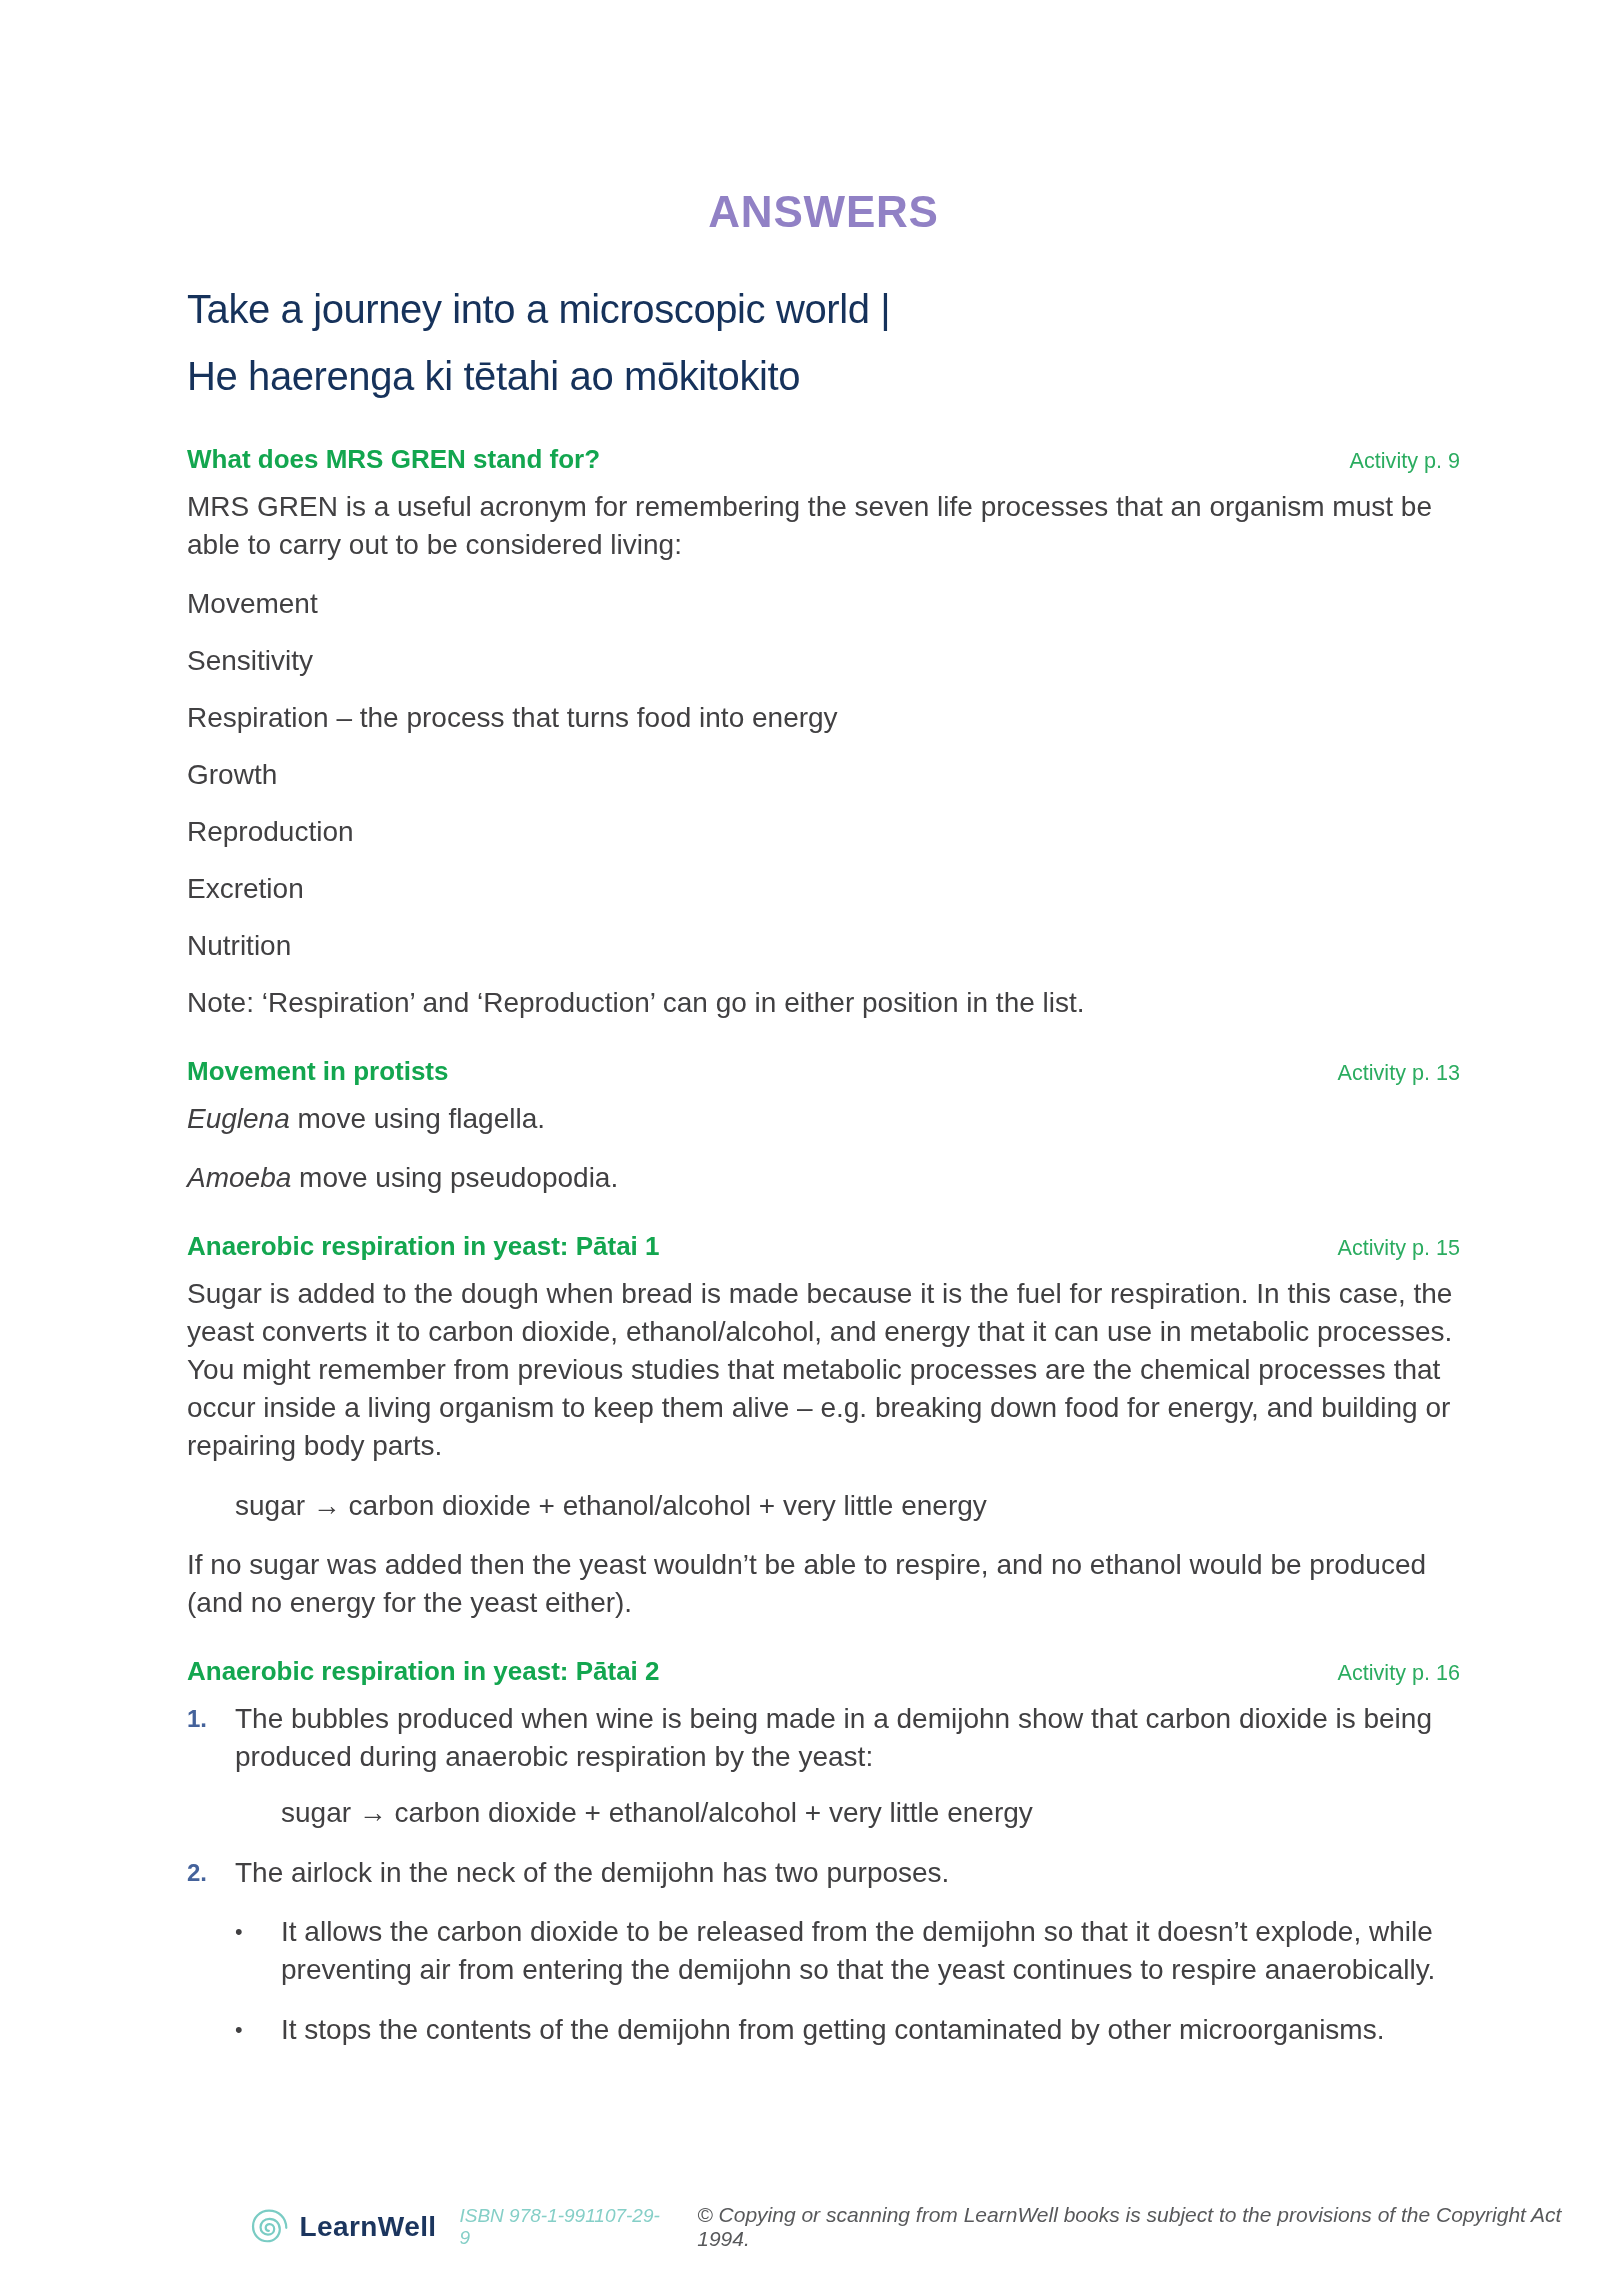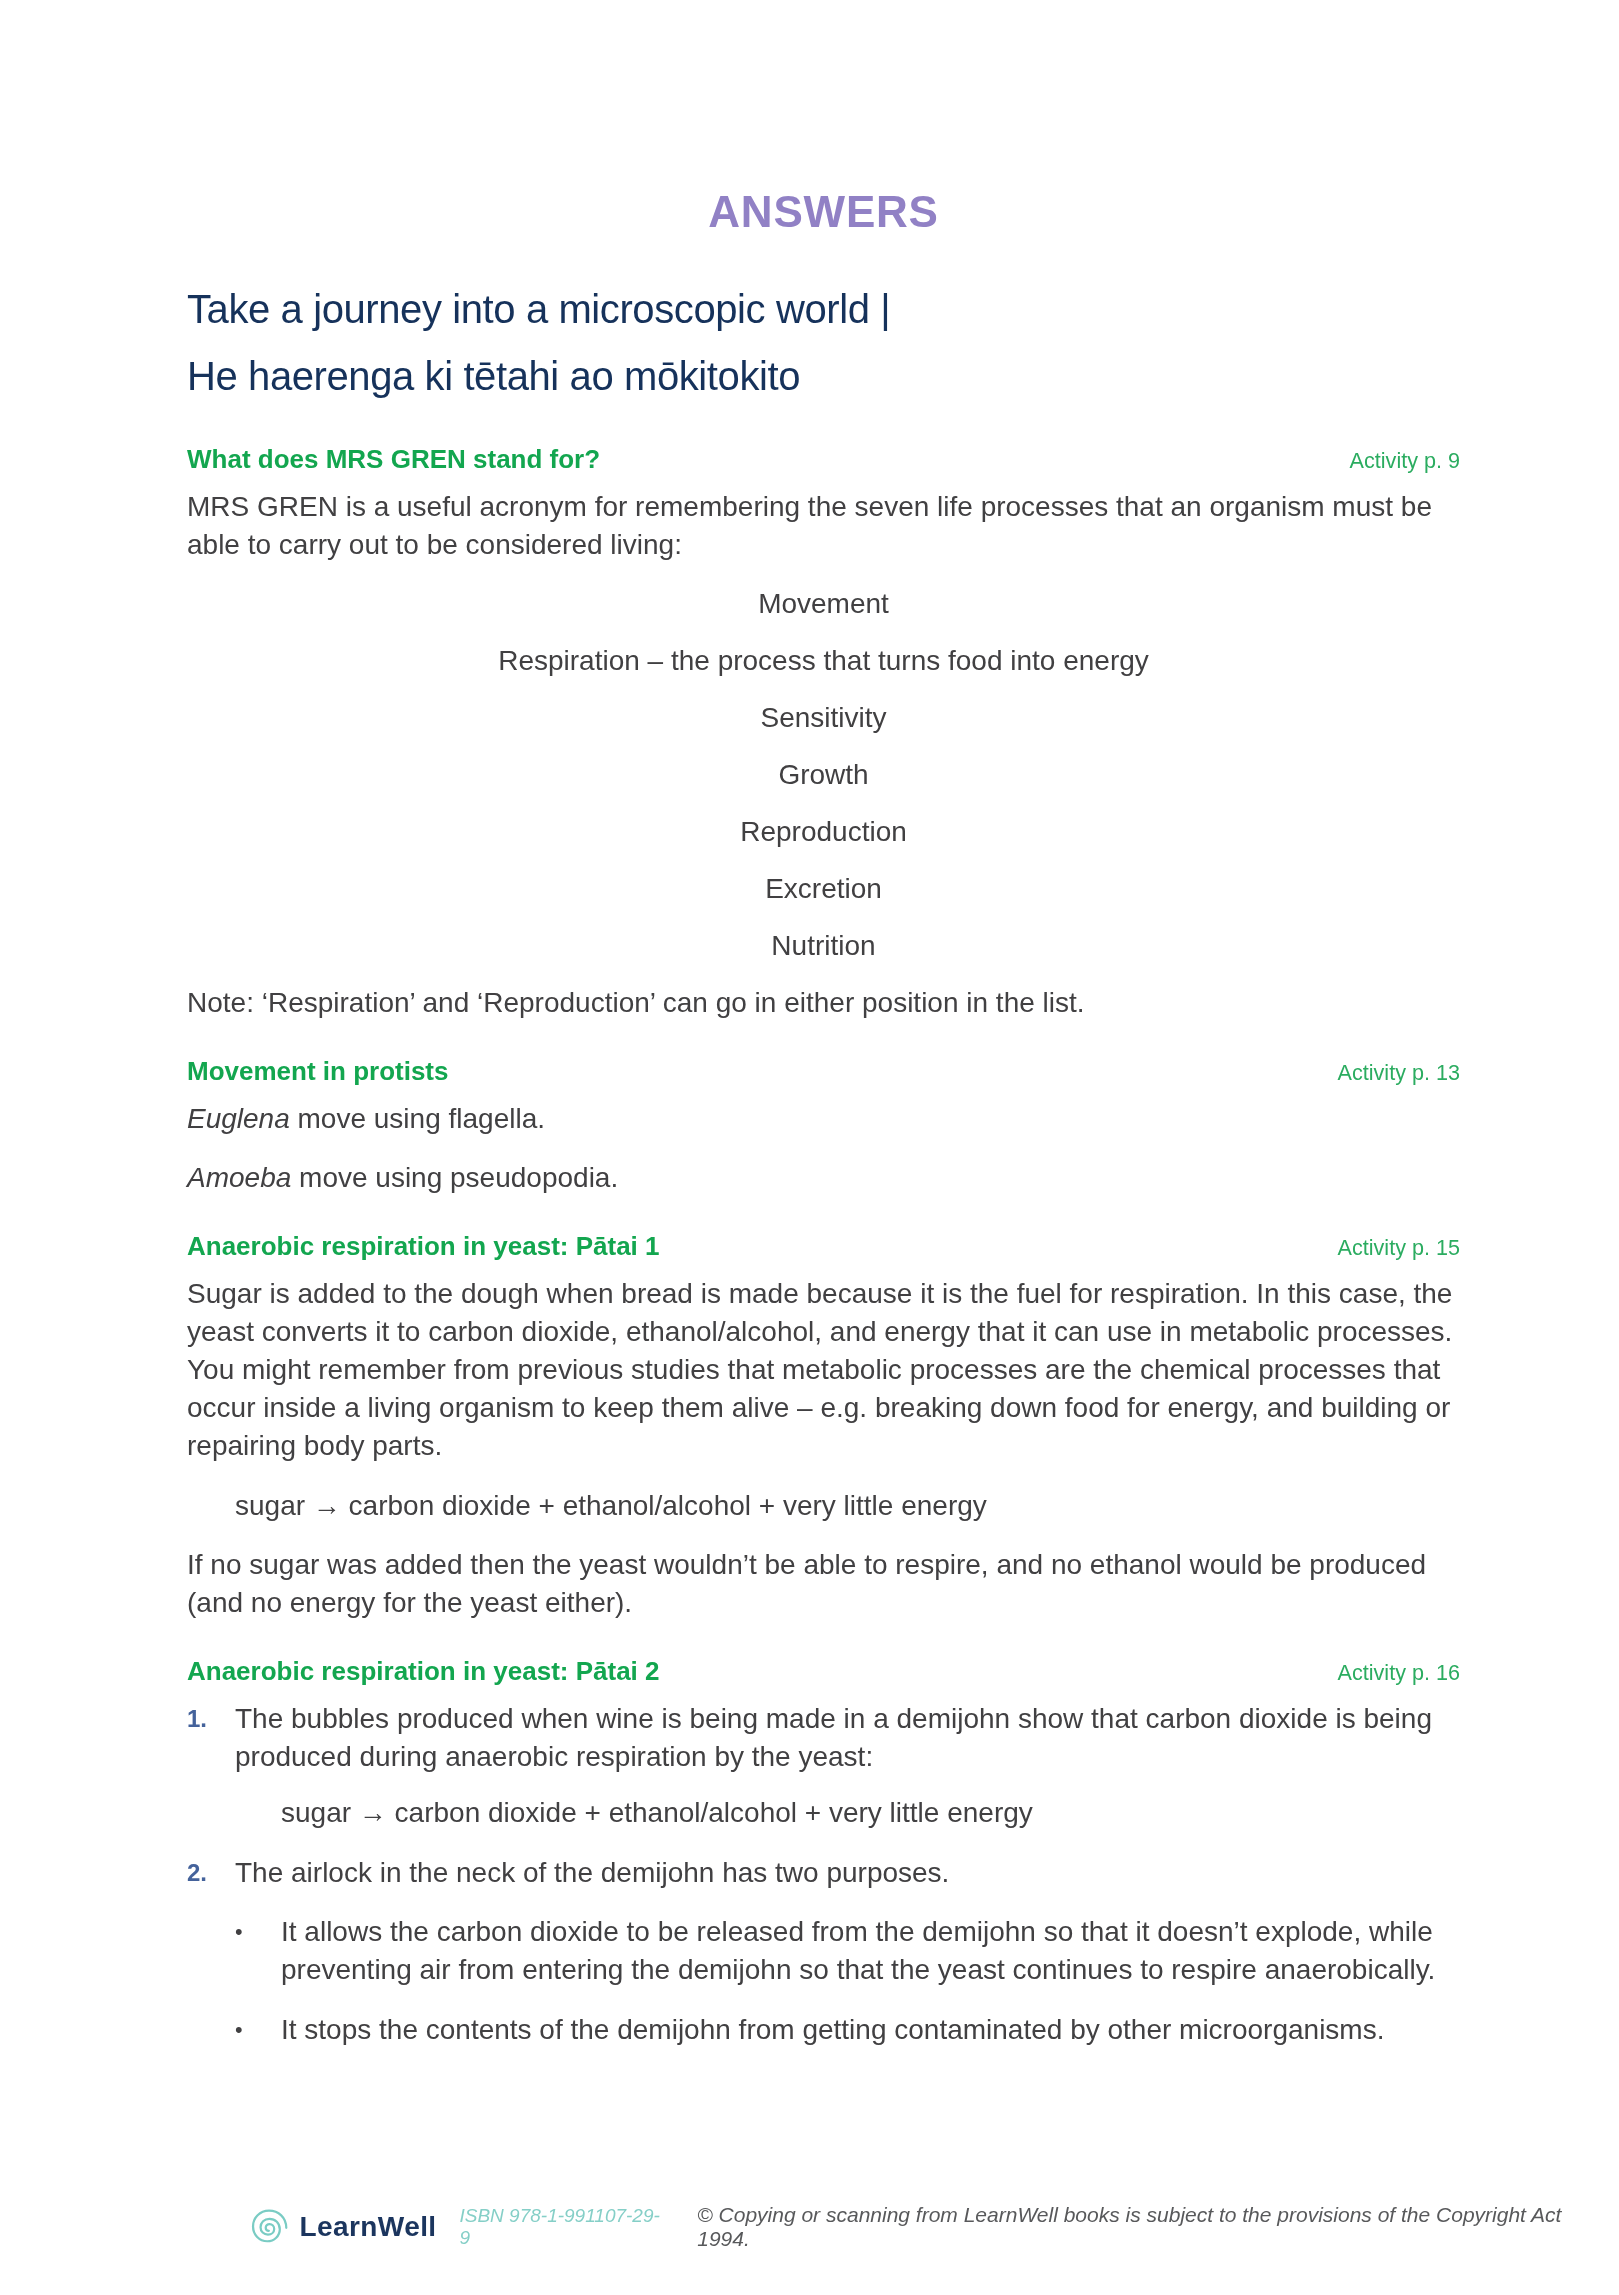--- a/index.html
+++ b/index.html
@@ -64,21 +64,21 @@
     font-size:21.6px;
     color:var(--activity-green);
     white-space:nowrap;
   }
   p{
     font-size:28px;
     line-height:38px;
     color:var(--body-text);
     margin:0 0 21.6px 0;
   }
-  p.li{margin-bottom:19px;text-align:center;}
+  p.li{margin-bottom:19px;}
   .organism{font-style:italic;}
   b{font-weight:normal;}
   .equation{margin-left:48px;}
   .numbered{
     display:flex;
     margin-bottom:21.6px;
   }
   .num{
     flex:none;
     width:48px;
@@ -138,22 +138,22 @@
     <div class="page-title">ANSWERS</div>
 
     <h1><span>Take a journey into a microscopic world |</span><br><span>He haerenga ki tētahi ao mōkitokito</span></h1>
 
     <div class="section-head">
       <h2>What does MRS GREN stand for?</h2>
       <span class="activity">Activity p. 9</span>
     </div>
     <p>MRS GREN is a useful acronym for remembering the seven life processes that an organism must be able to carry out to be considered living:</p>
     <p class="li">Movement</p>
+    <p class="li">Sensitivity</p>
     <p class="li">Respiration – the process that turns food into energy</p>
-    <p class="li">Sensitivity</p>
     <p class="li">Growth</p>
     <p class="li">Reproduction</p>
     <p class="li">Excretion</p>
     <p class="li">Nutrition</p>
     <p class="note"><b>Note</b><span>: ‘Respiration’ and ‘Reproduction’ can go in either position in the list.</span></p>
 
     <div class="section-head">
       <h2>Movement in protists</h2>
       <span class="activity">Activity p. 13</span>
     </div>

